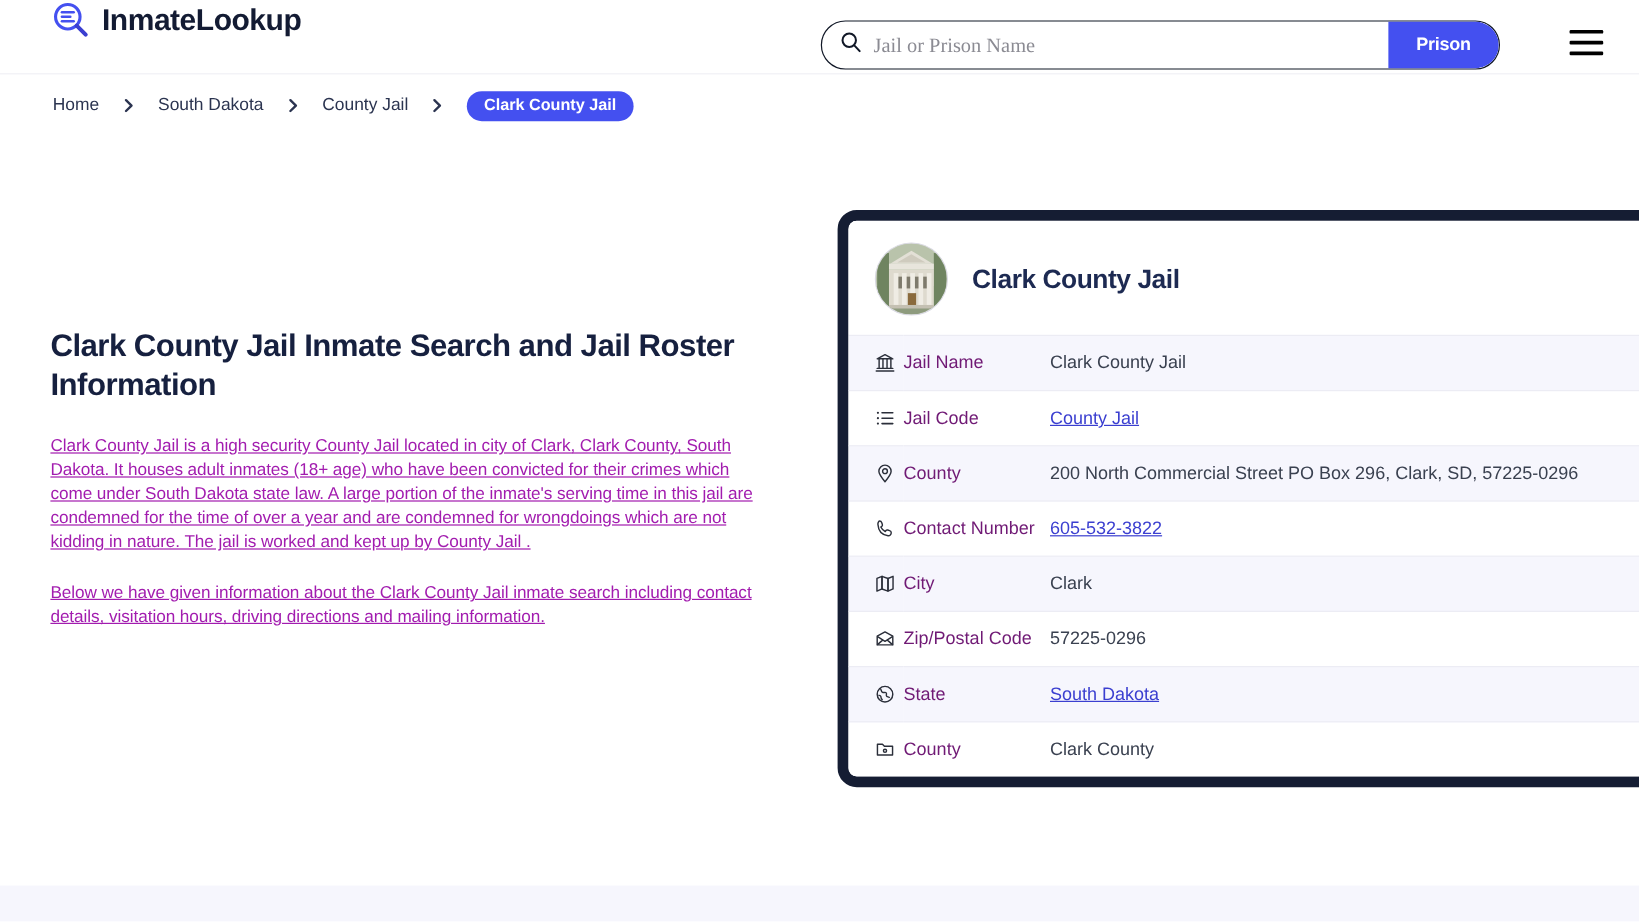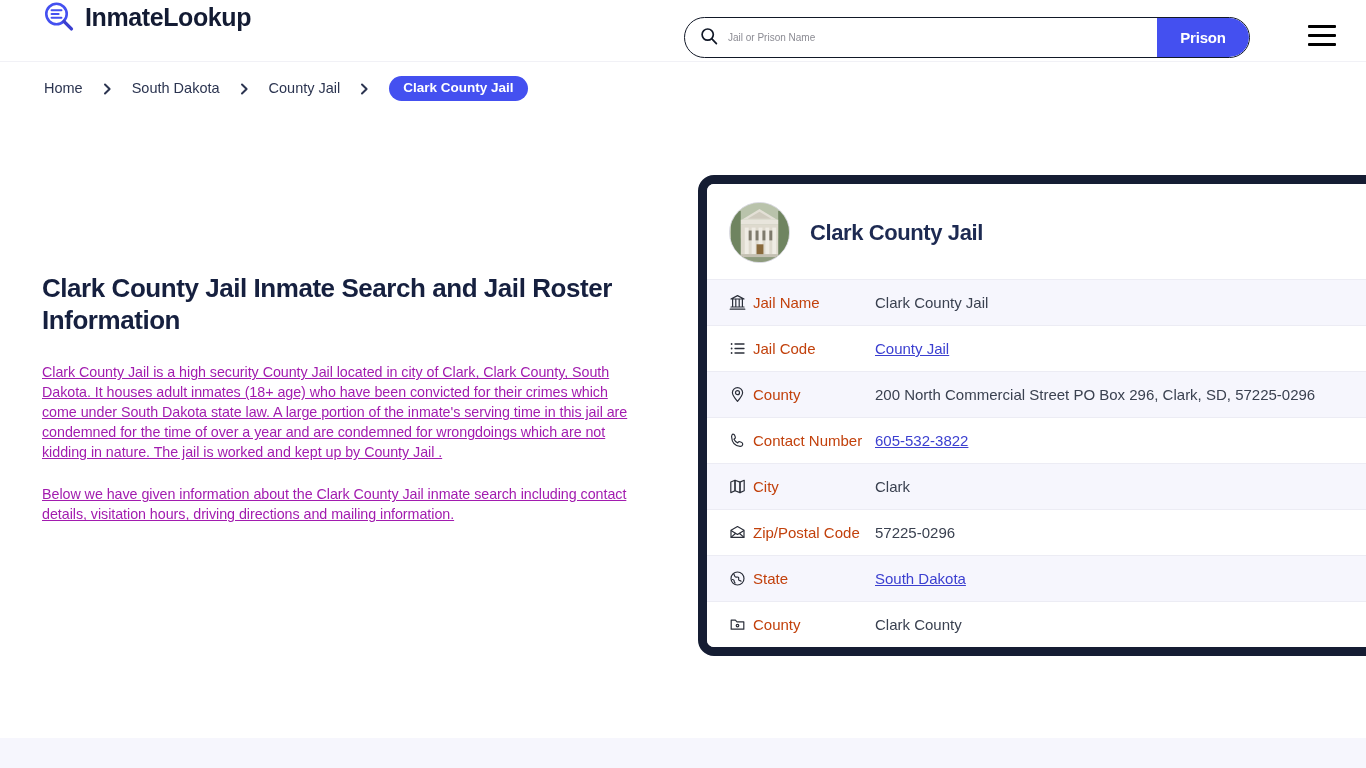--- a/index.html
+++ b/index.html
@@ -60,22 +60,22 @@
   .search-mag {
     width: 18px; height: 18px;
     margin-left: 15px;
     flex: none;
     color: #111827;
   }
   .search-input {
     flex: 1;
     border: none;
     outline: none;
-    font-family: Liberation Sans, sans-serif;
-    font-size: 10px;
+    font-family: Liberation Serif, serif;
+    font-size: 17px;
     color: #be185d;
     padding: 0 10px;
     background: transparent;
     height: 100%;
   }
   .search-input::placeholder { color: #8b8b93; }
   .search-btn {
     width: 92px;
     height: 100%;
     border: none;
@@ -213,21 +213,21 @@
   td.cell-icon {
     width: 46px;
     padding-left: 22px;
     padding-right: 0;
     color: #2b2f3a;
   }
   td.cell-icon svg { display: block; width: 17px; height: 17px; }
   td.cell-label {
     width: 122px;
     white-space: nowrap;
-    color: #c2410c;
+    color: #701a75;
     padding-right: 4px;
   }
   td.cell-value {
     padding-right: 28px;
     line-height: 23px;
     color: #3a4150;
   }
   .val-link {
     color: #3b3fd0;
     text-decoration: underline;

